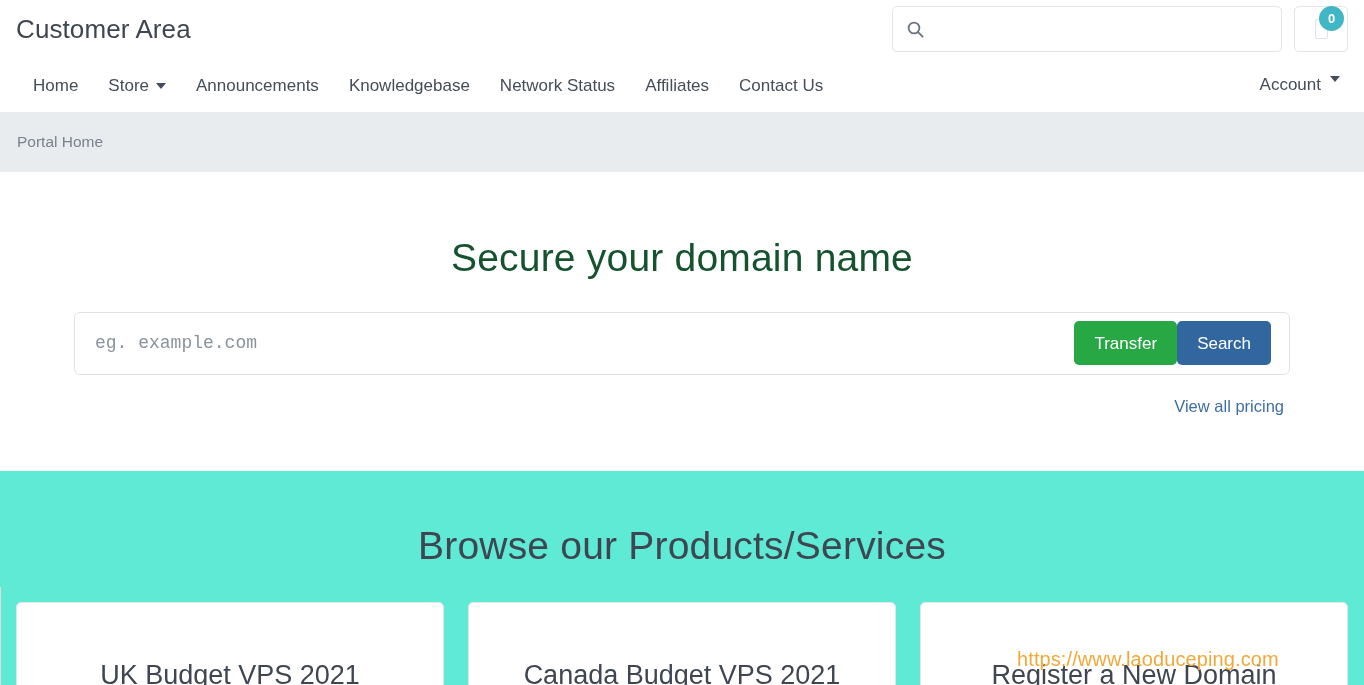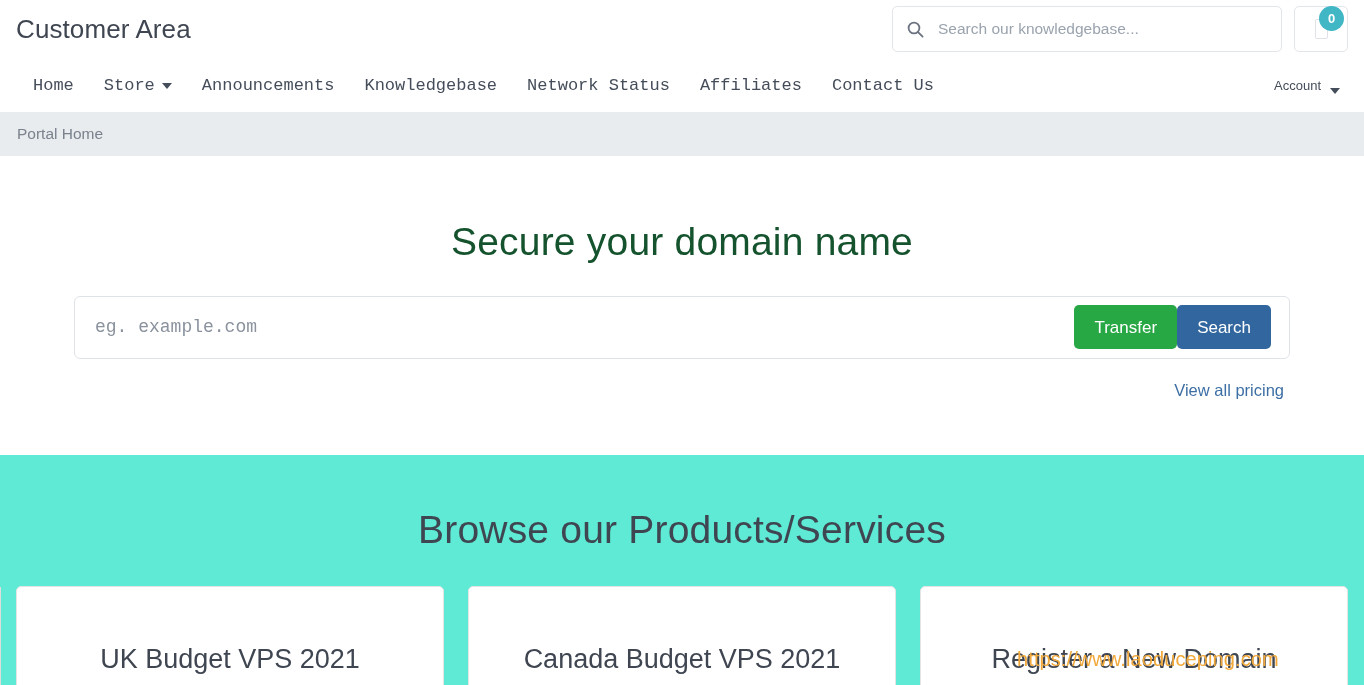--- a/index.html
+++ b/index.html
@@ -133,48 +133,47 @@
   .nav-item {
     font-size: 17px;
     color: #454d5a;
     padding: 0 15px;
     line-height: 1;
     white-space: nowrap;
     display: flex;
     align-items: center;
     gap: 7px;
     cursor: pointer;
-    font-family: Liberation Mono, monospace;
   }
   .nav-item:first-child { padding-left: 17px; }
 
   .caret {
     width: 0; height: 0;
     border-left: 5px solid transparent;
     border-right: 5px solid transparent;
     border-top: 6px solid #454d5a;
     display: inline-block;
     position: relative;
     top: 1px;
   }
 
   .nav-account {
     position: absolute;
     right: 24px;
-    font-size: 13px;
+    font-size: 17px;
     color: #454d5a;
     display: flex;
-    align-items: flex-end;
+    align-items: flex-start;
     gap: 9px;
     cursor: pointer;
   }
 
   
   .breadcrumb-bar {
-    height: 44px;
+    height: 60px;
     background: #e9ecef;
     display: flex;
     align-items: center;
     padding: 12px 16px;
   }
 
   .breadcrumb-link {
     font-size: 15.5px;
     color: #7a828d;
     padding-left: 1px;
@@ -334,21 +333,20 @@
 
     <div class="header-right">
 
       <div class="kb-search">
         <span>
           <svg width="17" height="17" viewBox="0 0 17 17">
             <circle cx="7" cy="7" r="5.4" fill="none" stroke="#6b7280" stroke-width="1.8"></circle>
             <line x1="11.1" y1="11.1" x2="15.6" y2="15.6" stroke="#6b7280" stroke-width="1.8" stroke-linecap="round"></line>
           </svg>
         </span>
-        <input class="kb-search-input" type="text" placeholder="Search our knowledgebase..." style="">
       </div>
 
       <div class="cart-btn">
         <span class="cart-glyph"></span>
         <span class="cart-badge">0</span>
       </div>
 
     </div>
   </div>
 

